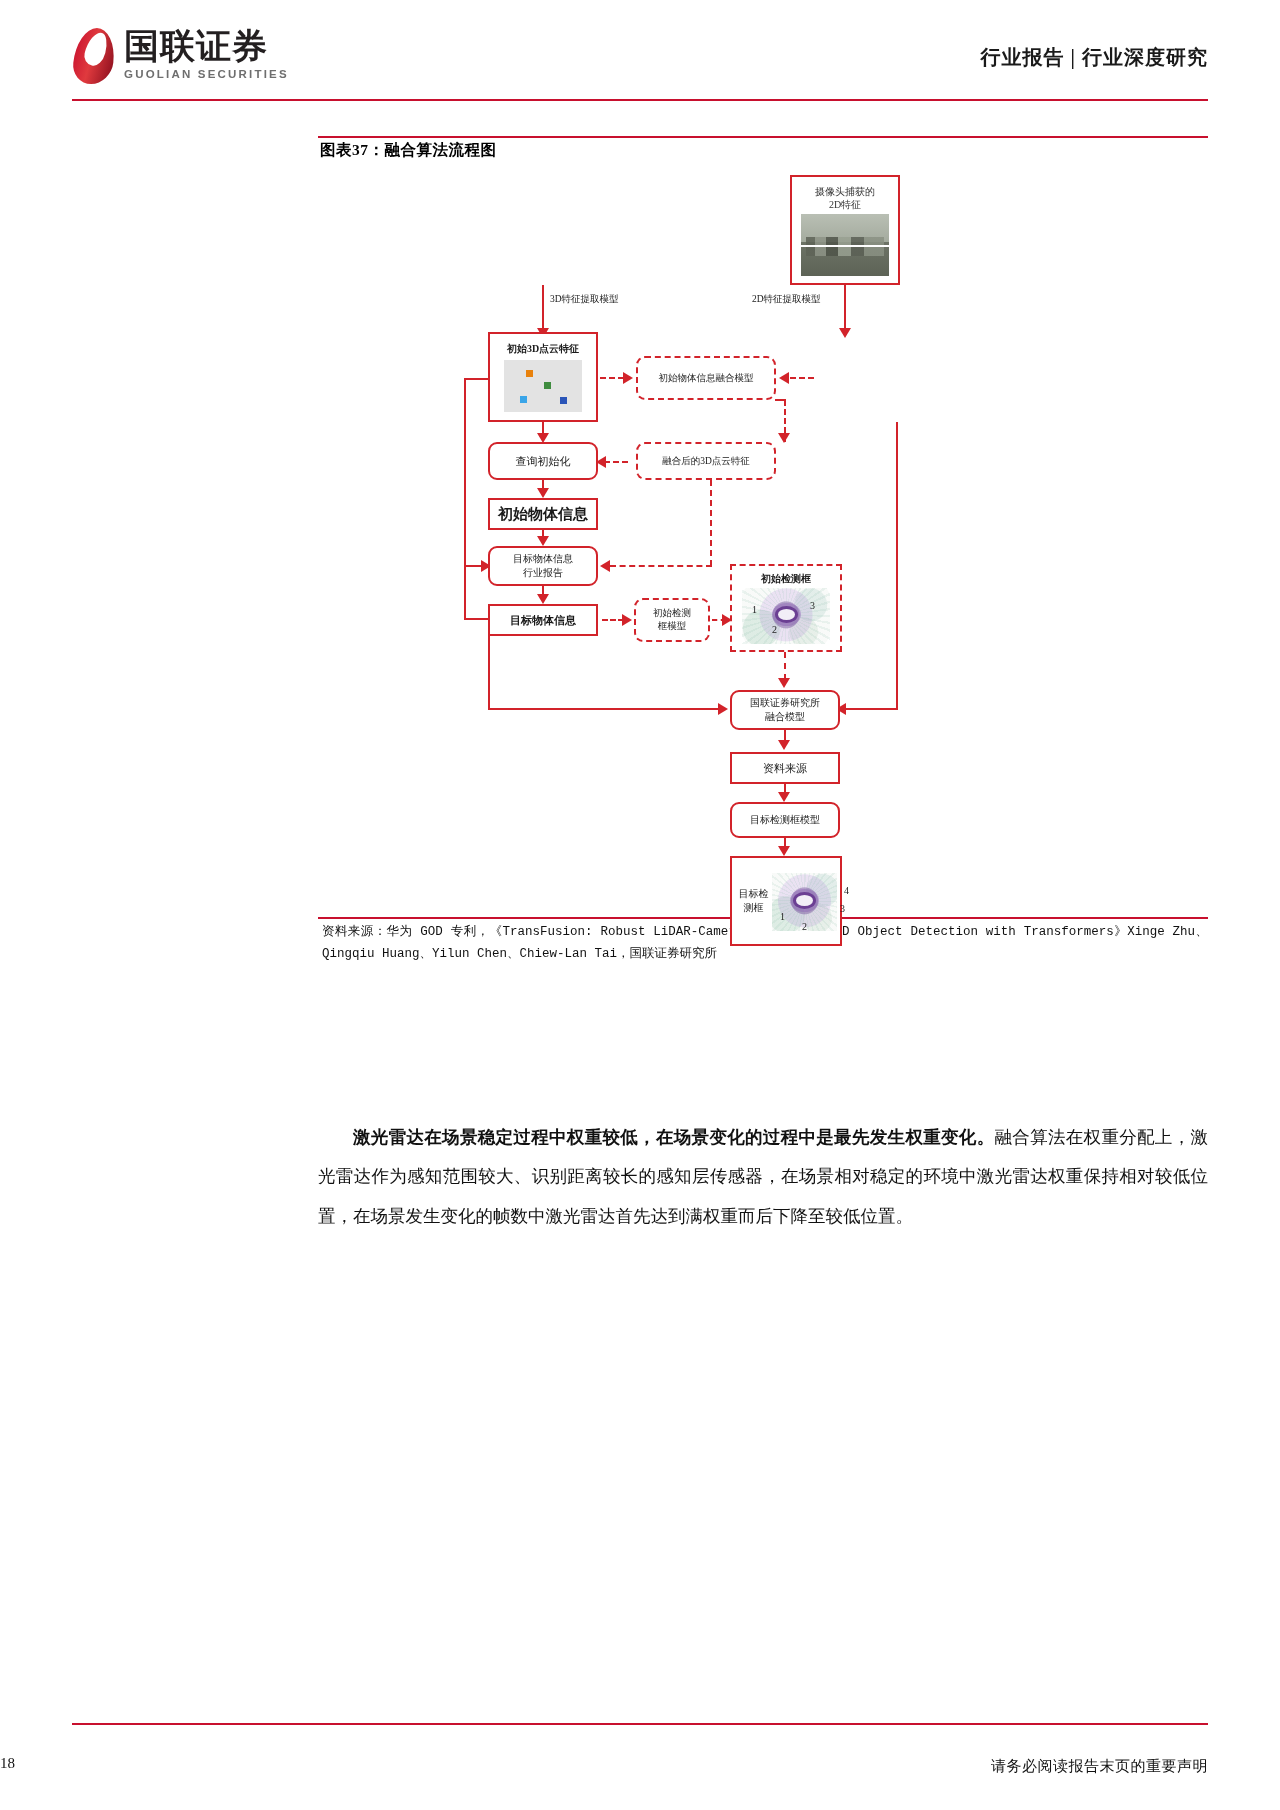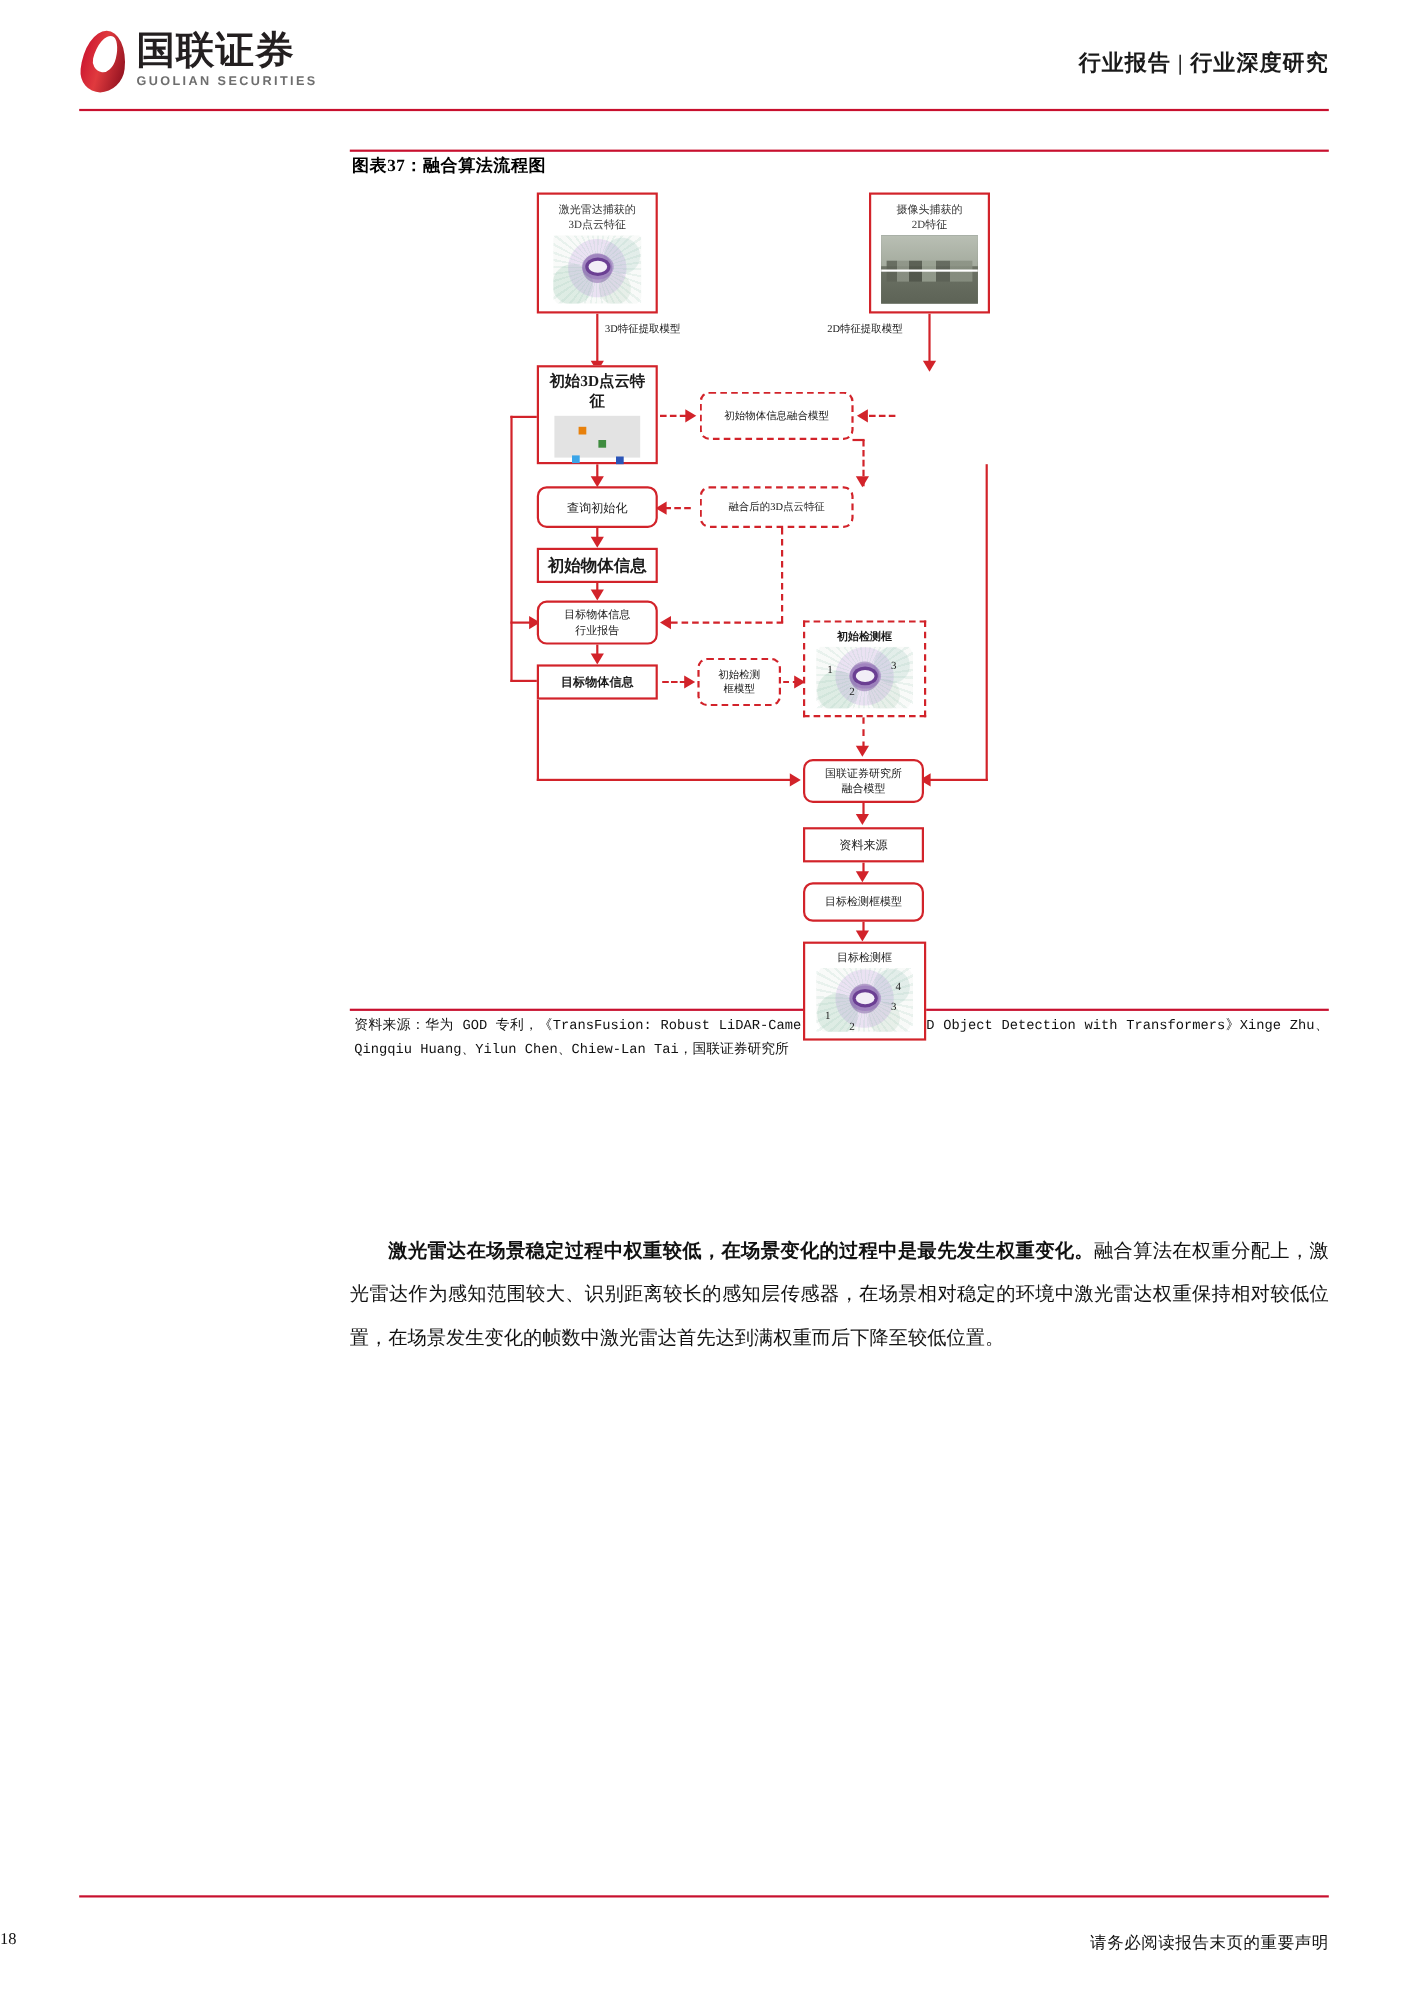--- a/index.html
+++ b/index.html
@@ -346,31 +346,20 @@
     </div>
     <div class="header-right">行业报告 | 行业深度研究</div>
     <div class="header-rule"></div>
   </div>
 
   <div class="fig-rule-top"></div>
   <div class="fig-title">图表37：融合算法流程图</div>
 
   <div class="chart">
 
-    <div class="node solid" style="left:170px; top:25px; width:110px; height:110px; flex-direction:column; padding:4px;">
-      <div style="font-size:10px; line-height:1.35; color:#333;">
-        <div>激光雷达捕获的</div>
-        <div>3D点云特征</div>
-      </div>
-      <div style="width:80px; height:62px; margin-top:2px;">
-        <div class="pcloud">
-            <div class="hub"></div>
-          </div>
-      </div>
-    </div>
 
     <div class="node solid" style="left:472px; top:25px; width:110px; height:110px; flex-direction:column; padding:4px;">
       <div style="font-size:10px; line-height:1.35; color:#333;">
         <div>摄像头捕获的</div>
         <div>2D特征</div>
       </div>
       <div style="width:88px; height:62px; margin-top:2px; position:relative;">
         <div class="camimg">
             <div class="cam-split"></div>
           </div>
@@ -379,21 +368,21 @@
 
     <div class="ln" style="left:224px; top:135px; width:2px; height:45px;"></div>
     <div class="arrow down" style="left:219px; top:178px;"></div>
     <div class="lbl" style="left:232px; top:143px; font-size:9.5px;">3D特征提取模型</div>
 
     <div class="ln" style="left:526px; top:135px; width:2px; height:45px;"></div>
     <div class="arrow down" style="left:521px; top:178px;"></div>
     <div class="lbl" style="left:434px; top:143px; font-size:9.5px;">2D特征提取模型</div>
 
     <div class="node solid" style="left:170px; top:182px; width:110px; height:90px; flex-direction:column; padding:4px;">
-      <div class="bold-label" style="font-size:14px;">初始3D点云特征</div>
+      <div class="bold-label" style="font-size:10px;">初始3D点云特征</div>
       <div style="width:78px; height:52px; margin-top:4px; position:relative;">
         <div class="featmap">
           <div class="dot" style="left:22px; top:10px; background:#e8810c;"></div>
           <div class="dot" style="left:40px; top:22px; background:#3f8c3f;"></div>
           <div class="dot" style="left:16px; top:36px; background:#3aa5e8;"></div>
           <div class="dot" style="left:56px; top:37px; background:#2b55b8;"></div>
         </div>
       </div>
     </div>
 
@@ -497,21 +486,21 @@
     </div>
     <div class="ln" style="left:466px; top:580px; width:2px; height:12px;"></div>
     <div class="arrow down" style="left:460px; top:590px;"></div>
 
     <div class="node solid rounded" style="left:412px; top:652px; width:110px; height:36px;">
       <span style="font-size:10px;">目标检测框模型</span>
     </div>
     <div class="ln" style="left:466px; top:634px; width:2px; height:10px;"></div>
     <div class="arrow down" style="left:460px; top:642px;"></div>
 
-    <div class="node solid" style="left:412px; top:706px; width:112px; height:90px; flex-direction:column; padding:3px;">
+    <div class="node solid" style="left:412px; top:706px; width:112px; height:90px; flex-direction:row; padding:3px;">
       <div style="font-size:10px;">目标检测框</div>
       <div class="detframe" style="width:88px; height:58px; margin-top:2px; position:relative;">
         <div class="pcloud">
             <div class="hub"></div>
           </div>
         <span class="num" style="left:8px; top:38px;">1</span>
         <span class="num" style="left:30px; top:48px;">2</span>
         <span class="num" style="left:68px; top:30px;">3</span>
         <span class="num" style="left:72px; top:12px;">4</span>
       </div>

